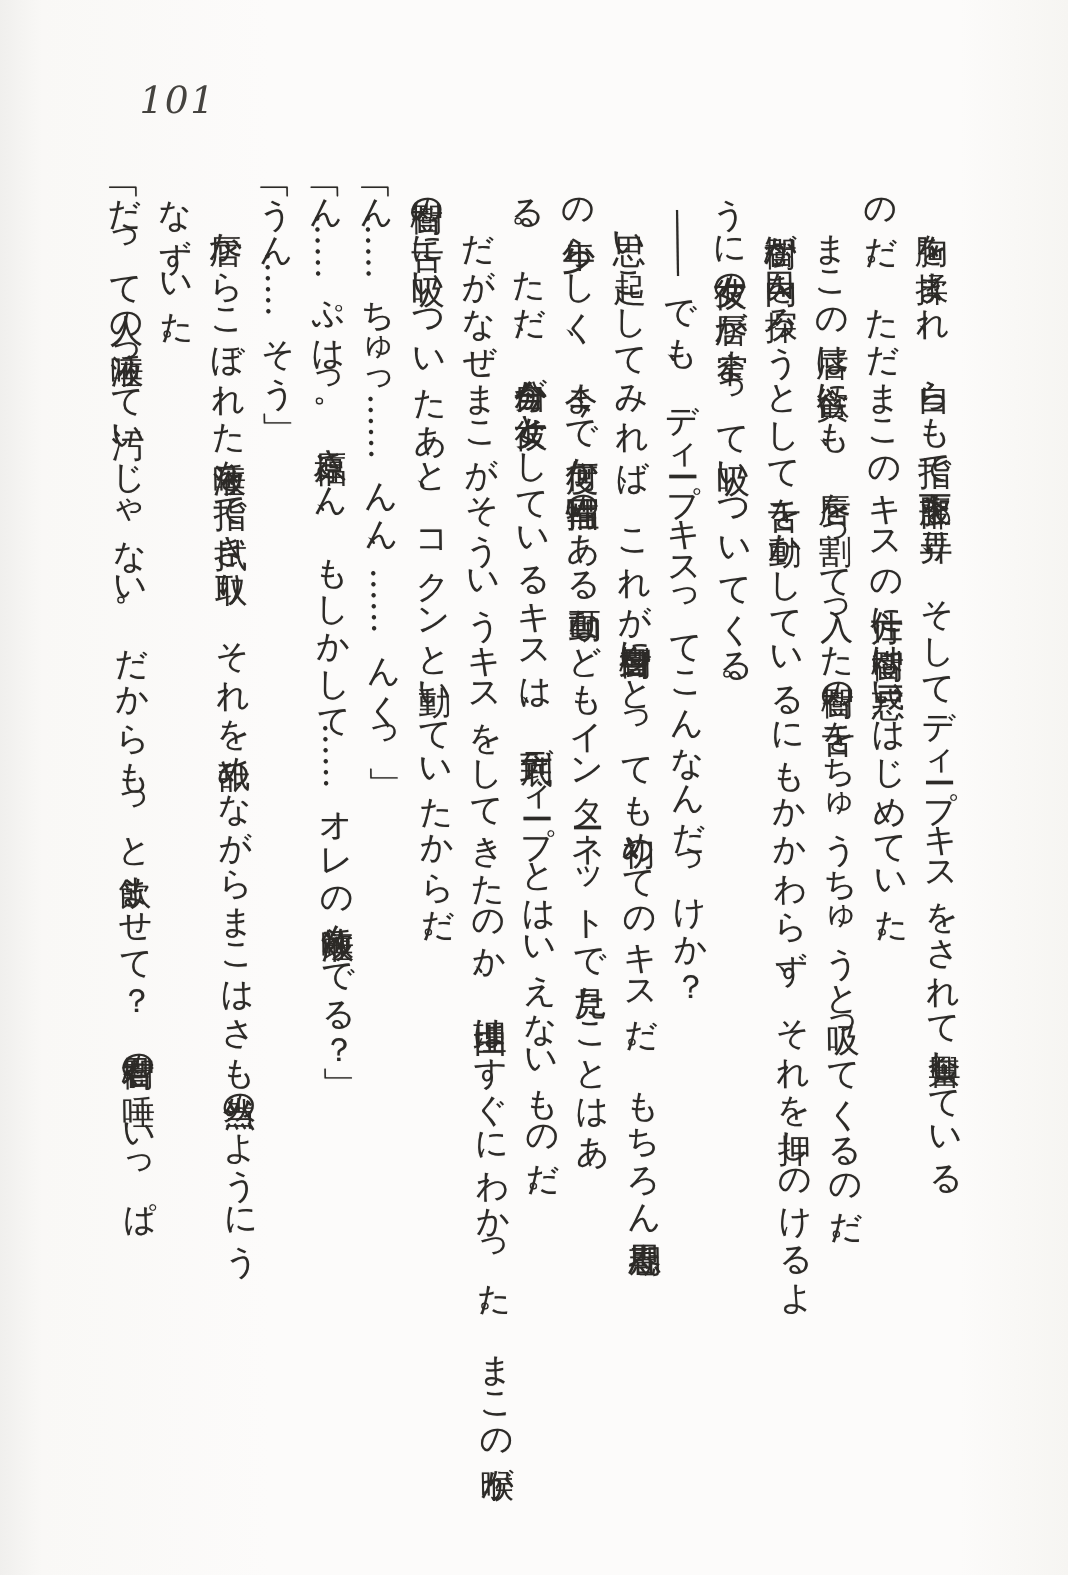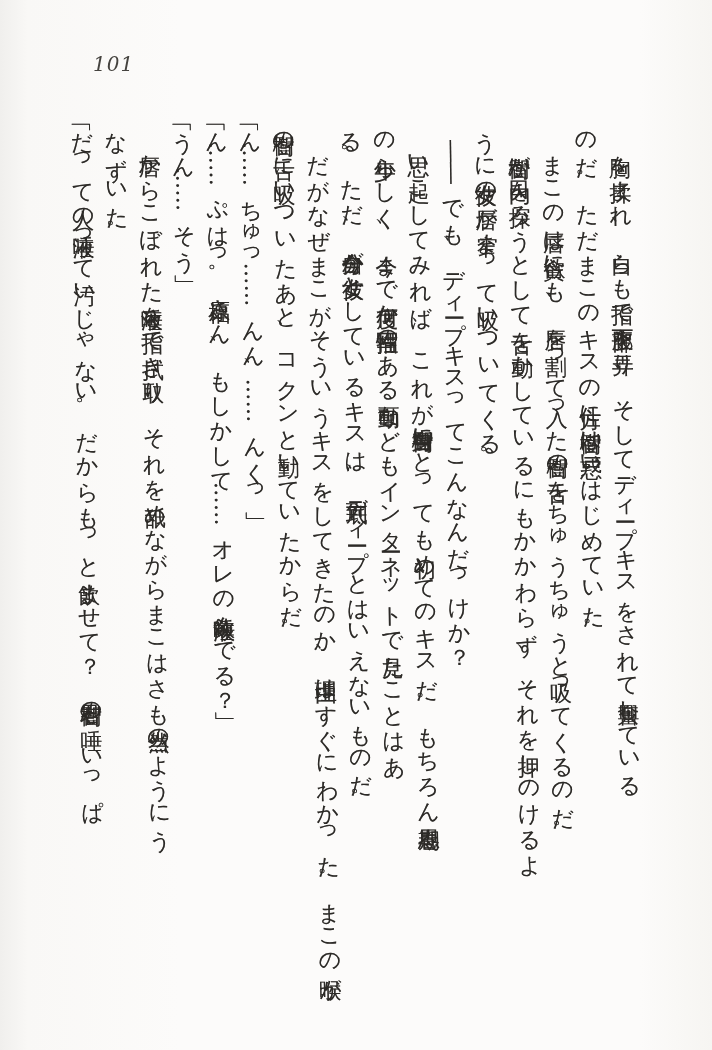--- a/index.html
+++ b/index.html
@@ -15,21 +15,21 @@
       #f0efed 0px, #f9f8f6 28px,
       #fcfbfa 180px, #fcfbfa 640px,
       #f6f5f2 712px);
   }
   .page-number {
     position: absolute;
     top: 52px;
     left: 93px;
     font-family: "DejaVu Serif", "Liberation Serif", serif;
     font-style: italic;
-    font-size: 20px;
+    font-size: 25px;
     letter-spacing: 1px;
     color: #45433f;
   }
   .text-area {
     position: absolute;
     top: 117px;
     right: 76px;
     height: 864px;
     writing-mode: vertical-rl;
     text-orientation: mixed;

